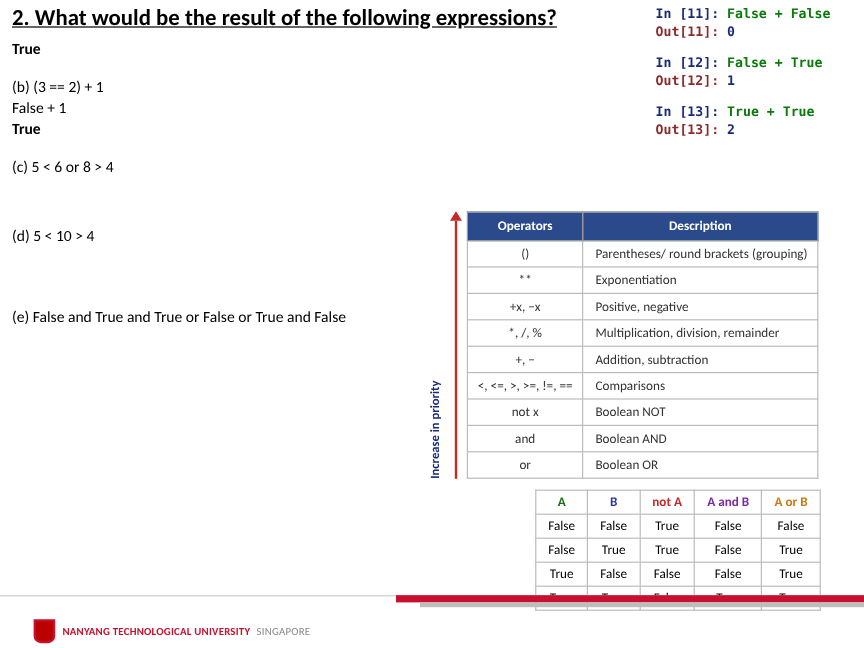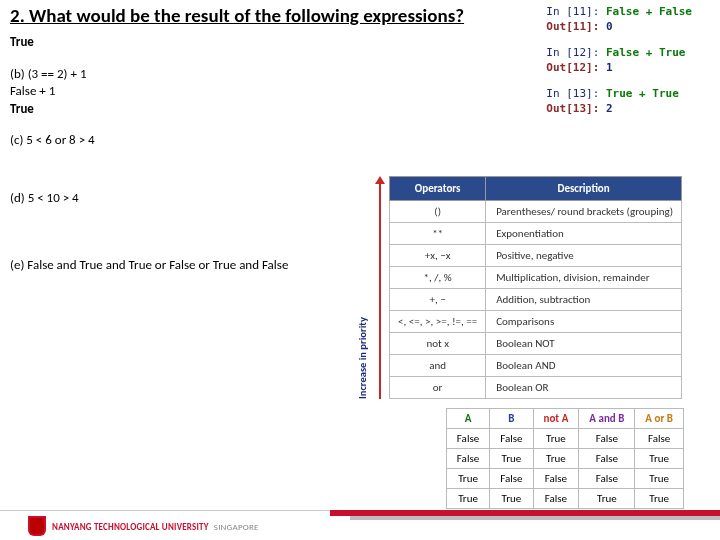--- a/index.html
+++ b/index.html
@@ -5,21 +5,21 @@
   * { margin: 0; padding: 0; box-sizing: border-box; }
   body { width: 720px; height: 540px; font-family: Calibri, Arial, sans-serif; font-size: 13px; background: #fff; position: relative; }
   .content { padding: 4px 10px; }
   .question-title { font-weight: bold; text-decoration: underline; margin-bottom: 6px; font-size: 19px; }
   .part { margin-bottom: 14px; line-height: 1.35; }
   .part-c { margin-bottom: 40px; }
   .part-d { margin-bottom: 50px; }
   .bold { font-weight: bold; }
   .console-block { position: absolute; right: 28px; top: 4px; font-family: Menlo, Consolas, monospace; font-size: 11px; line-height: 1.4; }
   .console-line { white-space: pre; }
-  .cin { color: #1a2a7a; font-weight: normal; }
+  .cin { color: #1a2a7a; font-weight: bold; }
   .cout { color: #8b2a2a; font-weight: bold; }
   .cnum { color: #1a2a7a; font-weight: bold; }
   .cgreen { color: #0a7a0a; font-weight: bold; }
   .console-group { margin-bottom: 10px; }
   .op-wrap { position: absolute; right: 38px; top: 176px; display: flex; align-items: stretch; }
   .arrow-wrap { display: flex; flex-direction: column; align-items: center; margin-right: 4px; }
   .arrow-head { width: 0; height: 0; border-left: 5px solid transparent; border-right: 5px solid transparent; border-bottom: 8px solid #c62828; }
   .arrow-line { width: 2px; flex: 1; background: #c62828; }
   .vlabel { writing-mode: vertical-rl; transform: rotate(180deg); font-size: 10.5px; color: #1a2a7a; font-weight: bold; margin-right: 6px; display: flex; align-items: center; }
   .op-table { border-collapse: collapse; font-size: 11px; }
@@ -27,21 +27,21 @@
   .op-table td { border: 1px solid #bbb; padding: 4px 8px; text-align: center; color: #333; }
   .op-table td.desc { text-align: left; padding-left: 10px; }
   .truth-table { position: absolute; right: 36px; top: 408px; border-collapse: collapse; font-size: 11px; }
   .truth-table th, .truth-table td { border: 1px solid #bbb; padding: 3px 10px; text-align: center; }
   .truth-table th { font-weight: bold; background: #fff; }
   .tt-a { color: #1a6e1a; }
   .tt-b { color: #2a3aa0; }
   .tt-not { color: #c62828; }
   .tt-and { color: #7a2aa0; }
   .tt-or { color: #c97a10; }
-  .footer { position: absolute; left: 0; bottom: 0; width: 100%; height: 30px; display: flex; align-items: center; }
+  .footer { position: absolute; left: 0; bottom: 0; width: 100%; height: 44px; display: flex; align-items: center; }
   .footer .stripe-red { position: absolute; right: 0; top: 0; height: 6px; width: 390px; background: #c8102e; }
   .footer .stripe-gray { position: absolute; right: 0; top: 6px; height: 4px; width: 370px; background: #bdbdbd; }
   .footer .line { position: absolute; left: 0; right: 0; top: 0; height: 1px; background: #ccc; }
   .logo-wrap { position: absolute; left: 28px; bottom: 4px; display: flex; align-items: center; gap: 6px; }
   .crest { width: 18px; height: 20px; background: #c8102e; border-radius: 0 0 6px 6px; position: relative; }
   .crest::after { content: ""; position: absolute; inset: 2px; background: #b00; border-radius: 0 0 4px 4px; }
   .uni-name { font-size: 9px; color: #c8102e; font-weight: bold; letter-spacing: 0.2px; }
   .uni-sg { color: #888; font-weight: normal; margin-left: 3px; }
 </style>
 </head>

